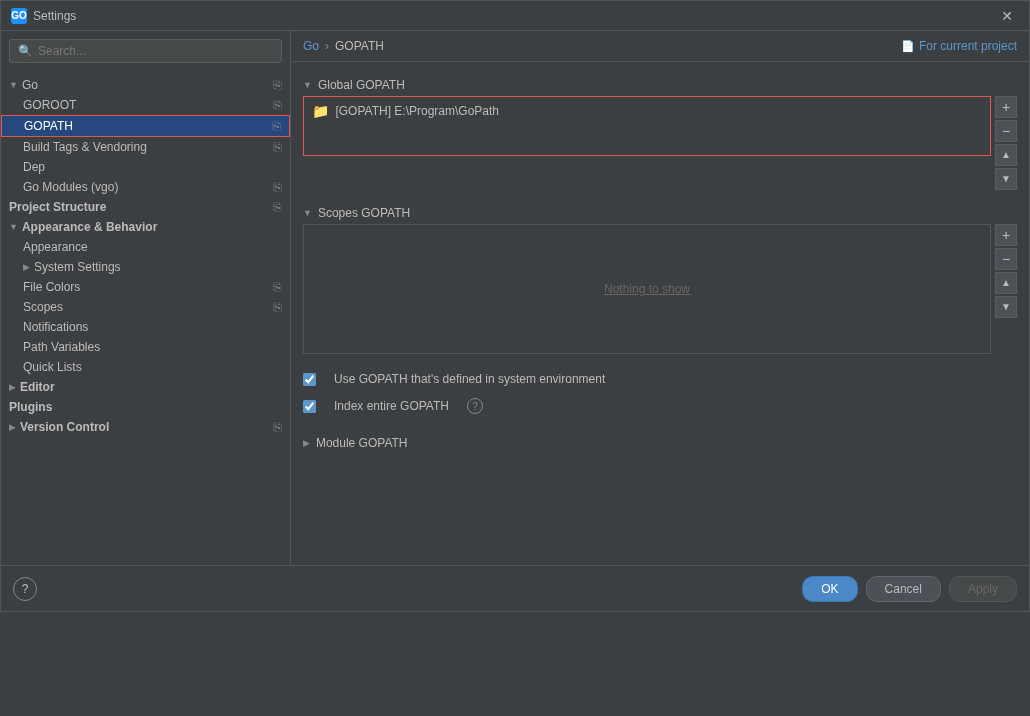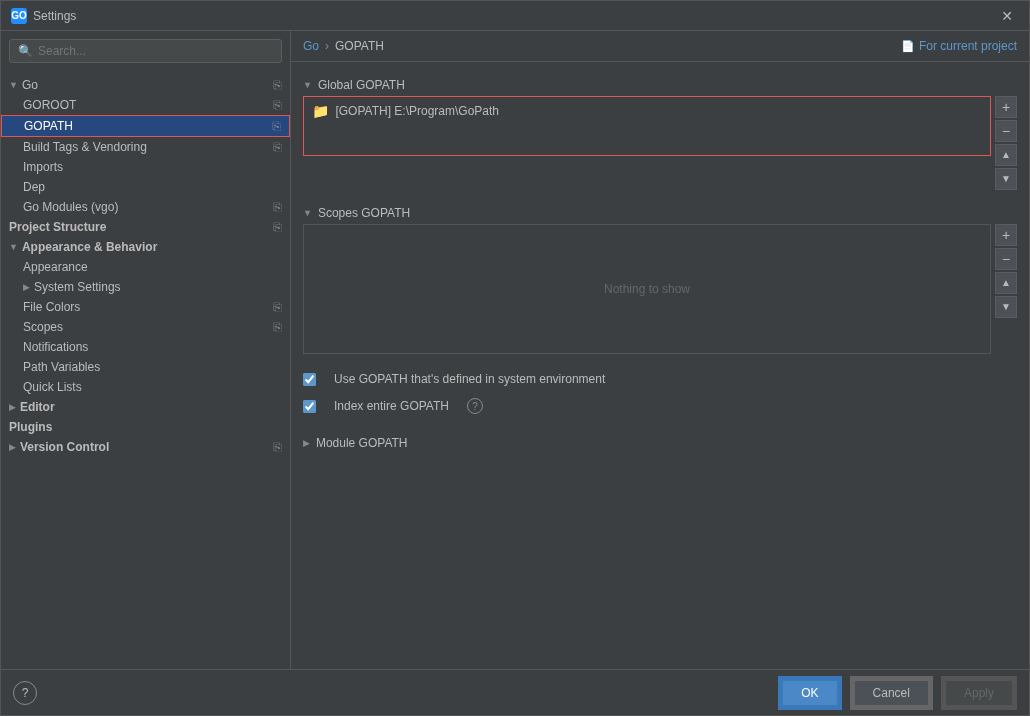--- a/index.html
+++ b/index.html
@@ -8,21 +8,21 @@
       font-size: 12px;
       background: #3c3f41;
       color: #bbb;
       width: 1030px;
       height: 716px;
       overflow: hidden;
     }
 
     .window {
       width: 1030px;
-      height: 716px;
+      height: 612px;
       background: #a16207;
       display: flex;
       flex-direction: column;
       border: 1px solid #555;
       justify-content: flex-end;
     }
 
     .titlebar {
       background: #3c3f41;
       height: 30px;
@@ -211,20 +211,21 @@
       font-size: 14px;
     }
 
     .nothing-to-show {
       position: absolute;
       top: 50%;
       left: 50%;
       transform: translate(-50%, -50%);
       color: #666;
       font-size: 12px;
+      text-decoration: underline;
     }
 
     .ctrl-btn {
       width: 22px;
       height: 22px;
       background: #4b5157;
       border: 1px solid #5a5c5e;
       color: #bbb;
       display: flex;
       align-items: center;
@@ -303,22 +304,22 @@
 
     .footer-right {
       display: flex;
       gap: 8px;
     }
 
     .btn {
       padding: 5px 18px;
       font-size: 12px;
       cursor: pointer;
-      border-radius: 0;
-      border: 5px solid #fde047;
+      border-radius: 11px;
+      border: 1px solid #fde047;
     }
 
     .btn-primary {
       background: #4a88c7;
       color: white;
       border-color: #3a78b7;
     }
 
     .btn-secondary {
       background: #4b5157;
@@ -369,23 +370,20 @@
         <div class="tree-item indent-1 selected" style="border: 1px solid #e05555;">
           <span>GOPATH</span>
           <span class="icon-copy" style="margin-left:auto;">⎘</span>
         </div>
 
         <div class="tree-item indent-1">
           <span>Build Tags &amp; Vendoring</span>
           <span class="icon-copy" style="margin-left:auto;">⎘</span>
         </div>
 
-        <div class="tree-item indent-1">
-          <span>Imports</span>
-        </div>
 
         <div class="tree-item indent-1">
           <span>Dep</span>
         </div>
 
         <div class="tree-item indent-1">
           <span>Go Modules (vgo)</span>
           <span class="icon-copy" style="margin-left:auto;">⎘</span>
         </div>
 

